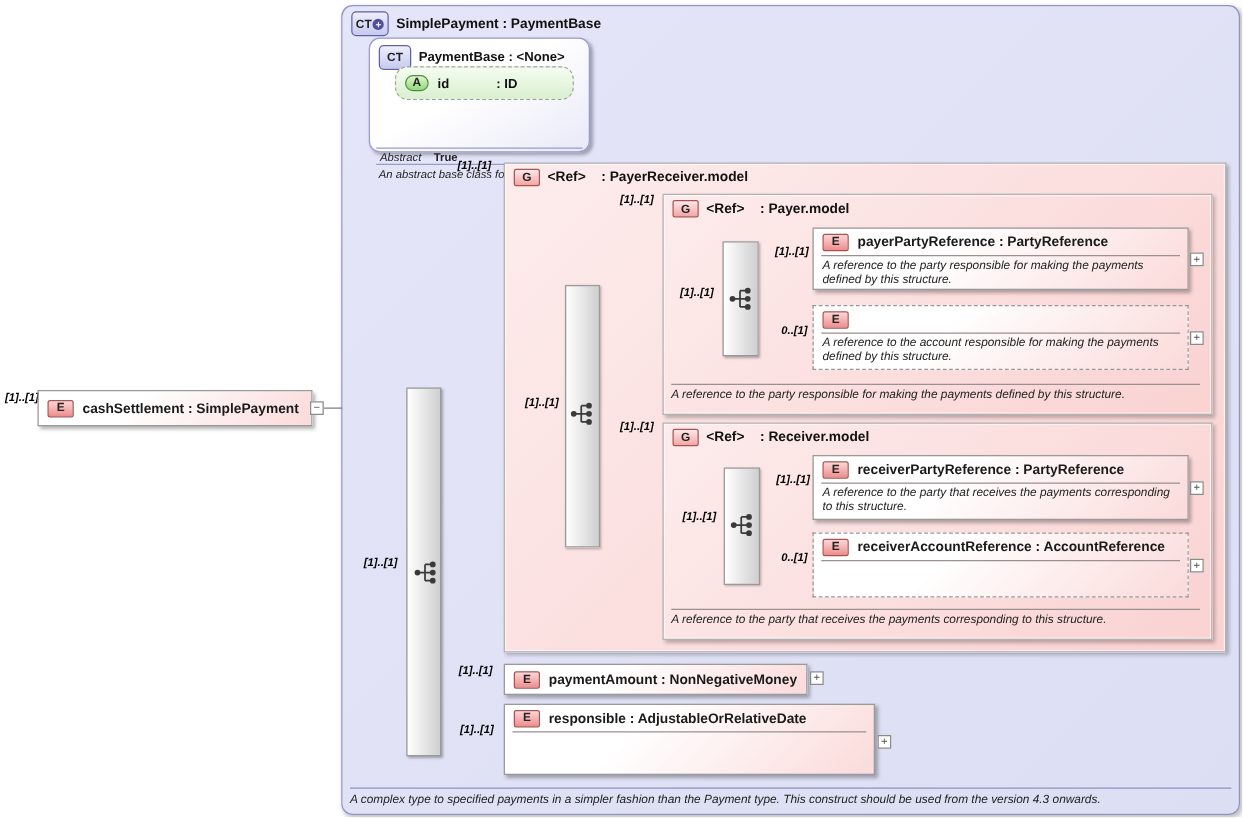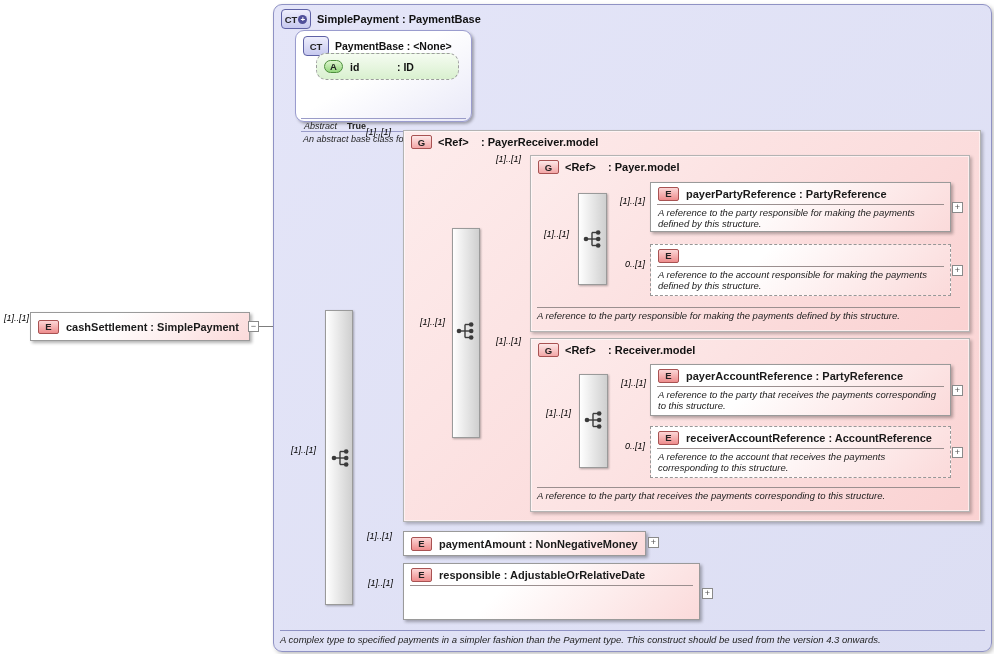--- a/index.html
+++ b/index.html
@@ -4,21 +4,21 @@
 <style>
   html,body{margin:0;padding:0;background:#fff;}
   #canvas{position:relative;width:994px;height:654px;background:#ffffff;
           font-family:"Liberation Sans",sans-serif;overflow:hidden;}
 
   
   .hline{position:absolute;height:1px;background:#7d7d7d;}
   .vline{position:absolute;width:1px;background:#7d7d7d;}
 
   
-  .card{position:absolute;font-size:9px;font-style:italic;font-weight:normal;color:#000;white-space:nowrap;}
+  .card{position:absolute;font-size:9px;font-style:italic;font-weight:bold;color:#000;white-space:nowrap;}
 
   
   .ct-container{position:absolute;left:273px;top:4px;width:717px;height:646px;
     background:linear-gradient(135deg,#e4e5f8 0%,#dcdef3 100%);
     border:1px solid #8f92c4;border-radius:9px;box-shadow:2px 2px 4px rgba(0,0,0,.25);}
   .ct-header{position:absolute;left:7px;top:4px;display:flex;align-items:center;gap:6px;}
   .ct-title{font-size:11px;font-weight:bold;color:#111;}
 
   
   .badge{display:inline-flex;align-items:center;justify-content:center;
@@ -240,35 +240,34 @@
     <line x1="10" y1="16.5" x2="15" y2="16.5" stroke="#3a3a3a" stroke-width="1.4"></line>
     <circle cx="16.2" cy="3.5" r="2.3" fill="#3a3a3a"></circle>
     <circle cx="16.2" cy="10" r="2.3" fill="#3a3a3a"></circle>
     <circle cx="16.2" cy="16.5" r="2.3" fill="#3a3a3a"></circle>
   </svg>
 
   <div class="card" style="left:621px;top:378px;">[1]..[1]</div>
   <div class="ebox" style="left:650px;top:364px;width:301px;height:52px;">
     <div class="erow">
       <span class="badge badge-e">E</span>
-      <span class="etitle">payerAccountReference : PartyReference</span>
+      <span class="etitle">receiverPartyReference : PartyReference</span>
     </div>
     <div class="esep"></div>
     <div class="edesc">A reference to the party that receives the payments corresponding to this structure.</div>
   </div>
   <div class="handle" style="left:952px;top:385px;">+</div>
 
   <div class="card" style="left:625px;top:441px;">0..[1]</div>
   <div class="ebox dashed" style="left:650px;top:426px;width:301px;height:52px;">
     <div class="erow">
       <span class="badge badge-e">E</span>
       <span class="etitle">receiverAccountReference : AccountReference</span>
     </div>
     <div class="esep"></div>
-    <div class="edesc">A reference to the account that receives the payments corresponding to this structure.</div>
   </div>
   <div class="handle" style="left:952px;top:447px;">+</div>
 
   <div class="card" style="left:367px;top:531px;">[1]..[1]</div>
   <div class="ebox" style="left:403px;top:531px;width:243px;height:25px;">
     <div class="erow" style="height:23px;">
       <span class="badge badge-e">E</span>
       <span class="etitle">paymentAmount : NonNegativeMoney</span>
     </div>
   </div>

